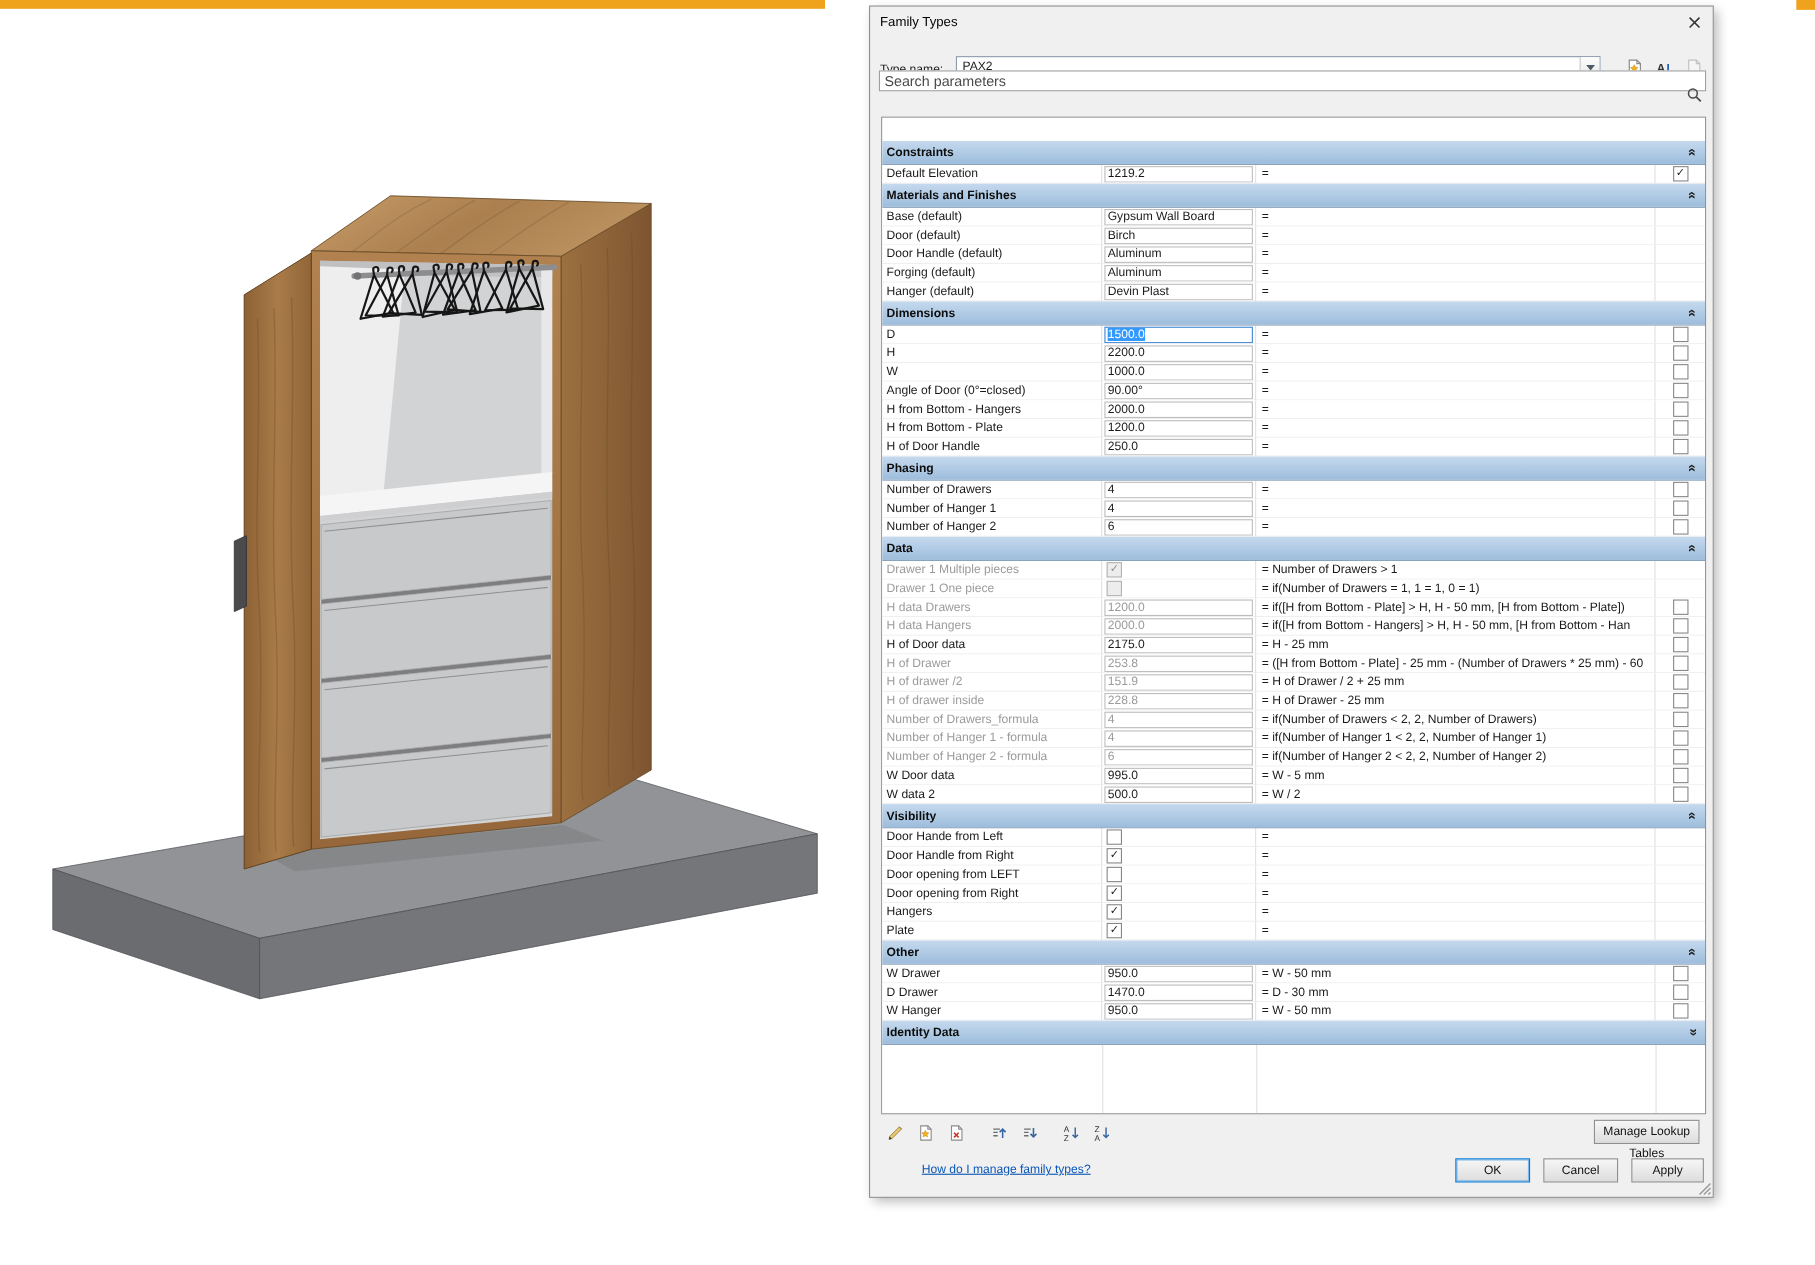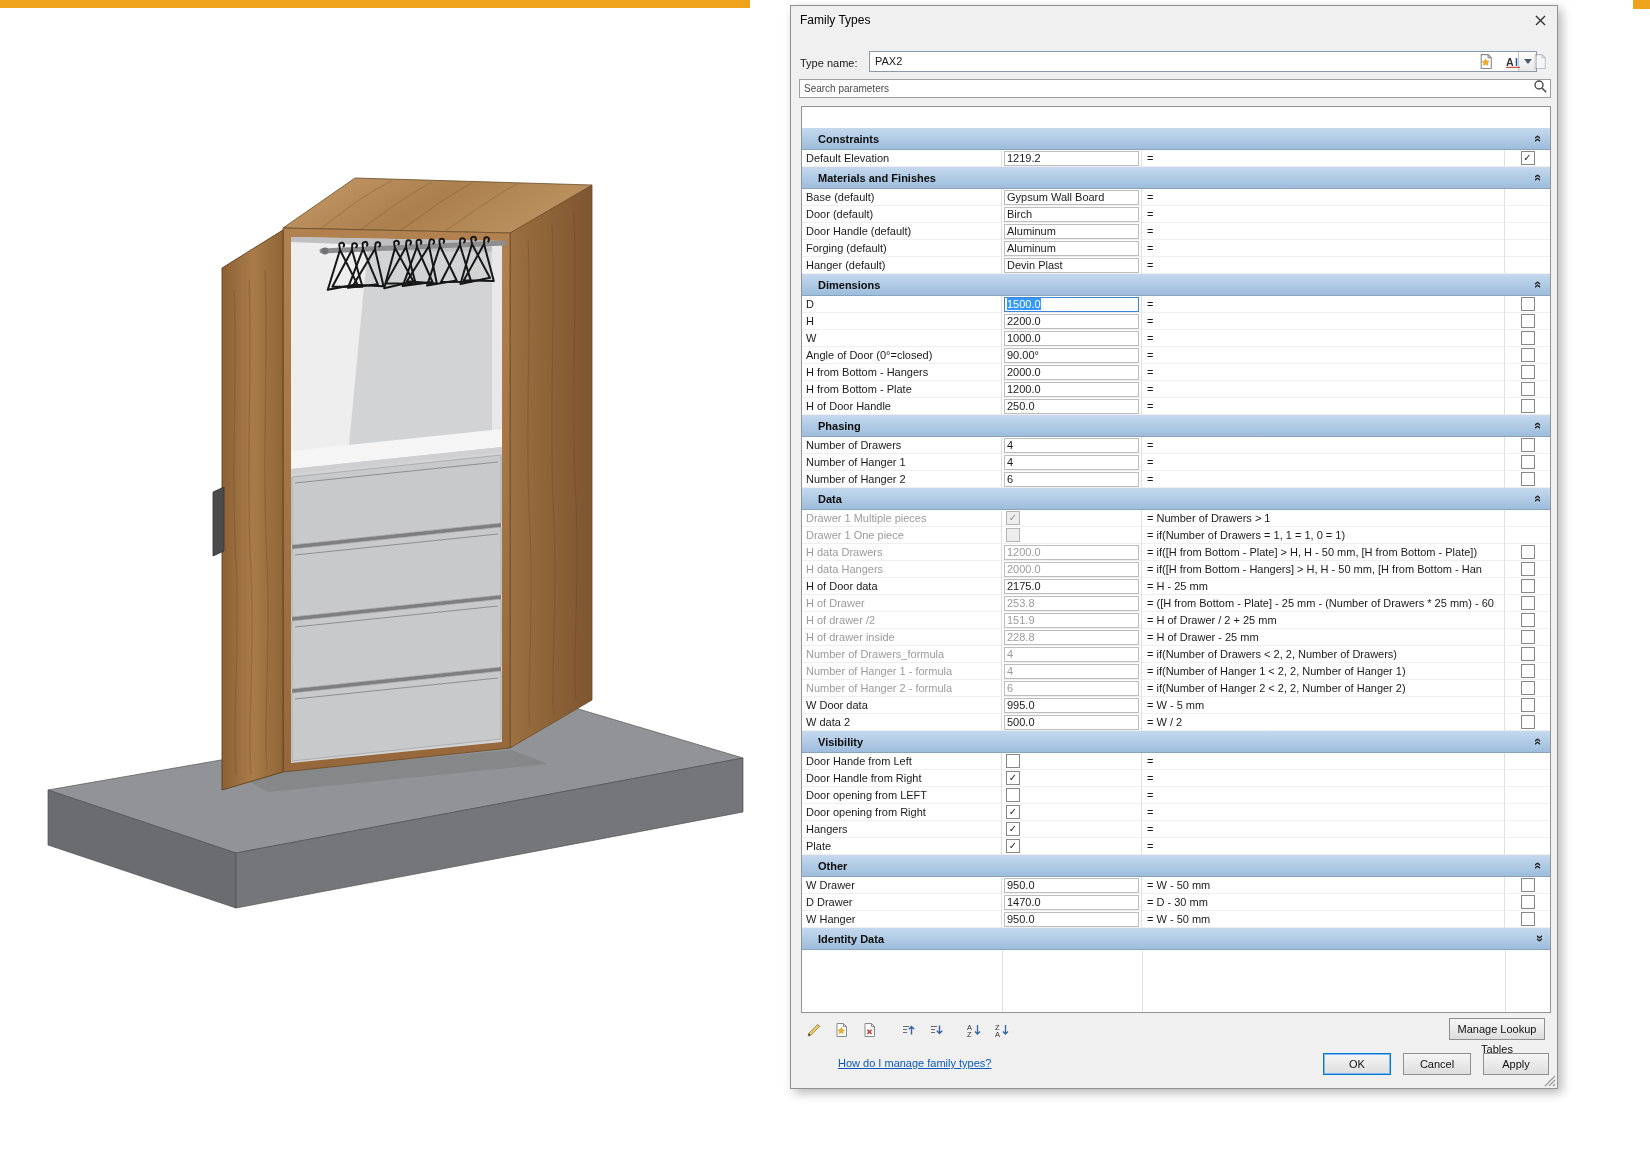--- a/index.html
+++ b/index.html
@@ -9,44 +9,44 @@
   .top-strip-right{position:absolute;left:1633px;top:0;width:17px;height:9px;background:#efa31d;}
 
   
   .dialog{position:absolute;left:790px;top:5px;width:768px;height:1084px;background:#f0f0f0;
           border:1px solid #919191;box-shadow:4px 4px 10px rgba(0,0,0,.28);box-sizing:border-box;}
   .titlebar{position:absolute;left:0;top:0;width:100%;height:28px;}
   .title{position:absolute;left:9px;top:7px;font-size:12px;color:#000000;}
   .closebtn{position:absolute;right:6px;top:5px;width:22px;height:18px;display:flex;align-items:center;justify-content:center;cursor:default;}
 
   .lbl-typename{position:absolute;left:9px;top:51px;}
-  .combo{position:absolute;left:78px;top:45px;width:668px;height:21px;background:#fff;border:1px solid #8a9aab;box-sizing:border-box;}
+  .combo{position:absolute;left:78px;top:45px;width:586px;height:21px;background:#fff;border:1px solid #8a9aab;box-sizing:border-box;}
   .combo .val{position:absolute;left:5px;top:3px;}
   .combo .arrowbtn{position:absolute;right:0;top:0;width:17px;height:100%;background:linear-gradient(#fdfdfd,#e8e8e8);border-left:1px solid #c6c6c6;display:flex;align-items:center;justify-content:center;}
   .combo .tri{width:0;height:0;border-left:4px solid transparent;border-right:4px solid transparent;border-top:5px solid #4d5a66;}
   .type-buttons{position:absolute;left:684px;top:44px;display:flex;gap:5px;}
   .tbtn{width:22px;height:22px;display:flex;align-items:center;justify-content:center;}
   .tbtn.dis{opacity:.45;filter:grayscale(1);}
 
-  .searchinput{position:absolute;left:8px;top:73px;width:752px;height:19px;border:1px solid #a0a0a0;
-               background:#fff;font-family:inherit;font-size:10px;color:#333;padding:0 20px 0 4px;box-sizing:border-box;}
+  .searchinput{position:absolute;left:8px;top:58px;width:752px;height:19px;border:1px solid #a0a0a0;
+               background:#fff;font-family:inherit;font-size:13px;color:#333;padding:0 20px 0 4px;box-sizing:border-box;}
   .searchinput::placeholder{color:#4a4a4a;opacity:1;}
   .search-mag{position:absolute;left:742px;top:73px;width:15px;height:15px;}
 
   
   .table{position:absolute;left:10px;top:100px;width:748px;height:905px;background:#fff;border:1px solid #949494;box-sizing:content-box;}
   .thead{display:flex;height:20px;background:linear-gradient(#fdfdfd,#e2e2e2);border-bottom:1px solid #bdbdbd;}
   .th{box-sizing:border-box;border-right:1px solid #c6c6c6;text-align:center;line-height:19px;color:#222;overflow:hidden;}
   .th:last-child{border-right:none;}
   .w-param{width:200px;} .w-value{width:140px;} .w-formula{width:363px;} .w-lock{width:45px;}
   .tbody{position:absolute;left:0;top:21px;right:0;bottom:0;display:flex;flex-direction:column;overflow:hidden;}
 
   .sec-row{position:relative;height:21px;flex:0 0 21px;display:flex;align-items:center;
            background:linear-gradient(#c5d9ee,#9dbddc);border-bottom:1px solid #8aa3bd;font-weight:bold;color:#0c0c0c;}
-  .sec-label{padding-left:16px;}
+  .sec-label{padding-left:4px;}
   .sec-chev{position:absolute;right:8px;top:3px;font-weight:bold;font-size:13px;color:#222;transform:rotate(90deg);}
   .sec-chev.down{transform:rotate(-90deg);}
 
   .trow{display:flex;height:17px;flex:0 0 17px;background:#fff;}
   .cell{box-sizing:border-box;border-right:1px solid #e0e0e0;border-bottom:1px solid #efefef;overflow:hidden;white-space:nowrap;line-height:16px;}
   .c-param{width:200px;padding-left:4px;}
   .c-value{width:140px;display:flex;align-items:center;}
   .c-formula{width:363px;padding-left:5px;}
   .c-lock{width:45px;display:flex;align-items:center;justify-content:center;border-right:none;}
   .vbox{flex:1;margin:1px 2px;height:13px;line-height:13px;border:1px solid #bdbdbd;background:#fff;padding:0 2px;overflow:hidden;white-space:nowrap;}

